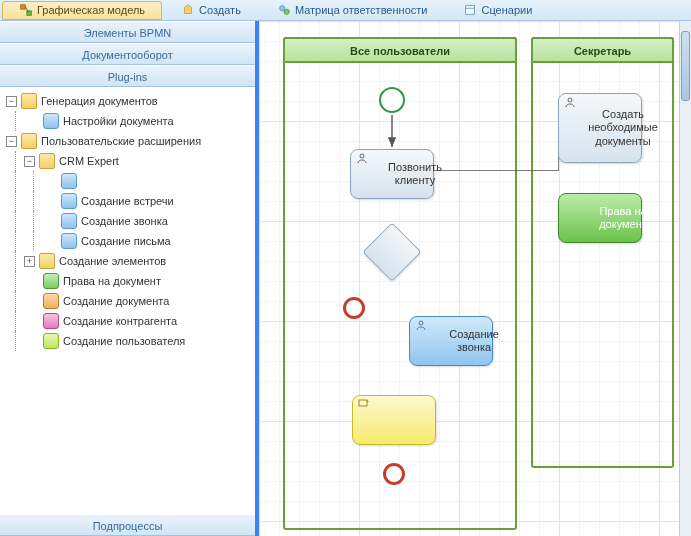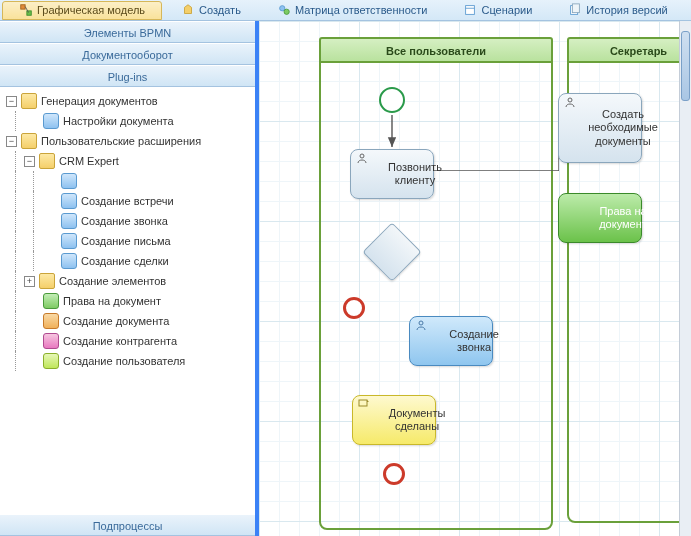--- a/index.html
+++ b/index.html
@@ -32,21 +32,21 @@
   
   .canvas-wrap { flex: 1; position: relative; overflow: hidden; }
   .grid { position: absolute; inset: 0; background-color: #fff;
     background-image:
       linear-gradient(#d9e8ef 1px, transparent 1px),
       linear-gradient(90deg, #d9e8ef 1px, transparent 1px),
       linear-gradient(#eef5f9 1px, transparent 1px),
       linear-gradient(90deg, #eef5f9 1px, transparent 1px);
     background-size: 100px 100px, 100px 100px, 20px 20px, 20px 20px;
   }
-  .lane { position: absolute; top: 16px; border: 2px solid #6aa03a; border-radius: 8px; background: transparent; margin-left: 36px; }
+  .lane { position: absolute; top: 16px; border: 2px solid #6aa03a; border-radius: 3px; background: transparent; }
   .lane-header { position: absolute; top: -2px; left: -2px; right: -2px; height: 26px; background: linear-gradient(#d5efc2,#b9e29e); border: 2px solid #6aa03a; border-radius: 3px 3px 0 0; text-align: center; line-height: 24px; font-weight: bold; color: #2a4a1a; }
   
   .node { position: absolute; border-radius: 8px; text-align: center; display: flex; align-items: center; justify-content: center; line-height: 1.2; font-size: 11px; }
   .task { width: 84px; height: 50px; background: linear-gradient(#f4f8fb,#d5e3ee); border: 1px solid #8aa6bc; box-shadow: 1px 1px 2px rgba(0,0,0,0.15); padding-left: 46px; }
   .task-blue { background: linear-gradient(#d0e9fb,#8fc6ef); border: 1px solid #4a8ac0; }
   .task-green { background: linear-gradient(#bcebaa,#6bc24a); border: 1px solid #3a8a2a; color: #fff; }
   .task-yellow { background: linear-gradient(#fef9cf,#f6ea6a); border: 1px solid #c9b82a; }
   .task .mini { position: absolute; top: 3px; left: 5px; width: 12px; height: 10px; font-size: 10px; color: #666; }
   .mini svg { width: 12px; height: 10px; }
   
@@ -94,29 +94,20 @@
   </div>
   <div class="tab">
     <span class="tab-icon">
         <svg viewBox="0 0 16 16">
           <rect x="3" y="3" width="10" height="10" fill="#fff" stroke="#5a9ad0"></rect>
           <line x1="3" y1="6" x2="13" y2="6" stroke="#5a9ad0"></line>
         </svg>
       </span>
     <span>Сценарии</span>
   </div>
-  <div class="tab">
-    <span class="tab-icon">
-        <svg viewBox="0 0 16 16">
-          <rect x="3" y="3" width="8" height="10" fill="#fff" stroke="#5a9ad0"></rect>
-          <rect x="5" y="1" width="8" height="10" fill="#eef5f9" stroke="#8aa6bc"></rect>
-        </svg>
-      </span>
-    <span>История версий</span>
-  </div>
 </div>
 
 <div class="main">
   <div class="sidebar">
     <div class="panel-header">Элементы BPMN</div>
     <div class="panel-header">Документооборот</div>
     <div class="panel-header">Plug-ins</div>
     <div class="panel-body">
       <div class="tree">
         <div class="tree-row">
@@ -163,27 +154,20 @@
           </div>
         <div class="tree-row">
             <span class="tree-indent tree-line"></span>
             <span class="tree-indent tree-line"></span>
             <span class="exp none"></span>
             <span class="node-icon ic-blue"></span>
             <span>Создание письма</span>
           </div>
         <div class="tree-row">
             <span class="tree-indent tree-line"></span>
-            <span class="tree-indent tree-line"></span>
-            <span class="exp none"></span>
-            <span class="node-icon ic-blue"></span>
-            <span>Создание сделки</span>
-          </div>
-        <div class="tree-row">
-            <span class="tree-indent tree-line"></span>
             <span class="exp">+</span>
             <span class="node-icon folder"></span>
             <span>Создание элементов</span>
           </div>
         <div class="tree-row">
             <span class="tree-indent tree-line"></span>
             <span class="exp none"></span>
             <span class="node-icon ic-green"></span>
             <span>Права на документ</span>
           </div>
@@ -209,21 +193,21 @@
     </div>
     <div class="panel-header panel-footer">Подпроцессы</div>
   </div>
 
   <div class="canvas-wrap">
     <div class="grid"></div>
 
     <div class="lane" style="left:24px;width:234px;height:493px">
       <div class="lane-header">Все пользователи</div>
     </div>
-    <div class="lane" style="left:272px;width:143px;height:486px">
+    <div class="lane" style="left:272px;width:143px;height:431px">
       <div class="lane-header">Секретарь</div>
     </div>
 
     <svg class="flows">
       <defs>
           <marker id="ah" markerWidth="8" markerHeight="8" refX="7" refY="3" orient="auto">
             <path d="M0,0 L7,3 L0,6 z" fill="#555"></path>
           </marker>
         </defs>
       <path class="flow" marker-end="url(#ah)" d="M133 94 L133 126"></path>
@@ -255,21 +239,20 @@
             <circle cx="6" cy="3" r="2" fill="none" stroke="#4a7aa8"></circle>
             <path d="M2 10c0-2 2-3 4-3s4 1 4 3" fill="none" stroke="#4a7aa8"></path>
           </svg></span>
       <span>Создание звонка</span>
     </div>
     <div class="node task task-yellow" style="left:93px;top:374px">
       <span class="mini"><svg viewBox="0 0 12 10">
             <rect x="1" y="1" width="8" height="6" fill="none" stroke="#9a8a2a"></rect>
             <path d="M9 1l2 2-2 0z" fill="#9a8a2a"></path>
           </svg></span>
-      <span>Документы сделаны</span>
     </div>
     <div class="node event-end" style="left:124px;top:442px"></div>
 
     <div class="node task" style="left:299px;top:72px;width:84px;height:70px">
       <span class="mini"><svg viewBox="0 0 12 10">
             <circle cx="6" cy="3" r="2" fill="none" stroke="#666"></circle>
             <path d="M2 10c0-2 2-3 4-3s4 1 4 3" fill="none" stroke="#666"></path>
           </svg></span>
       <span>Создать необходимые документы</span>
     </div>

